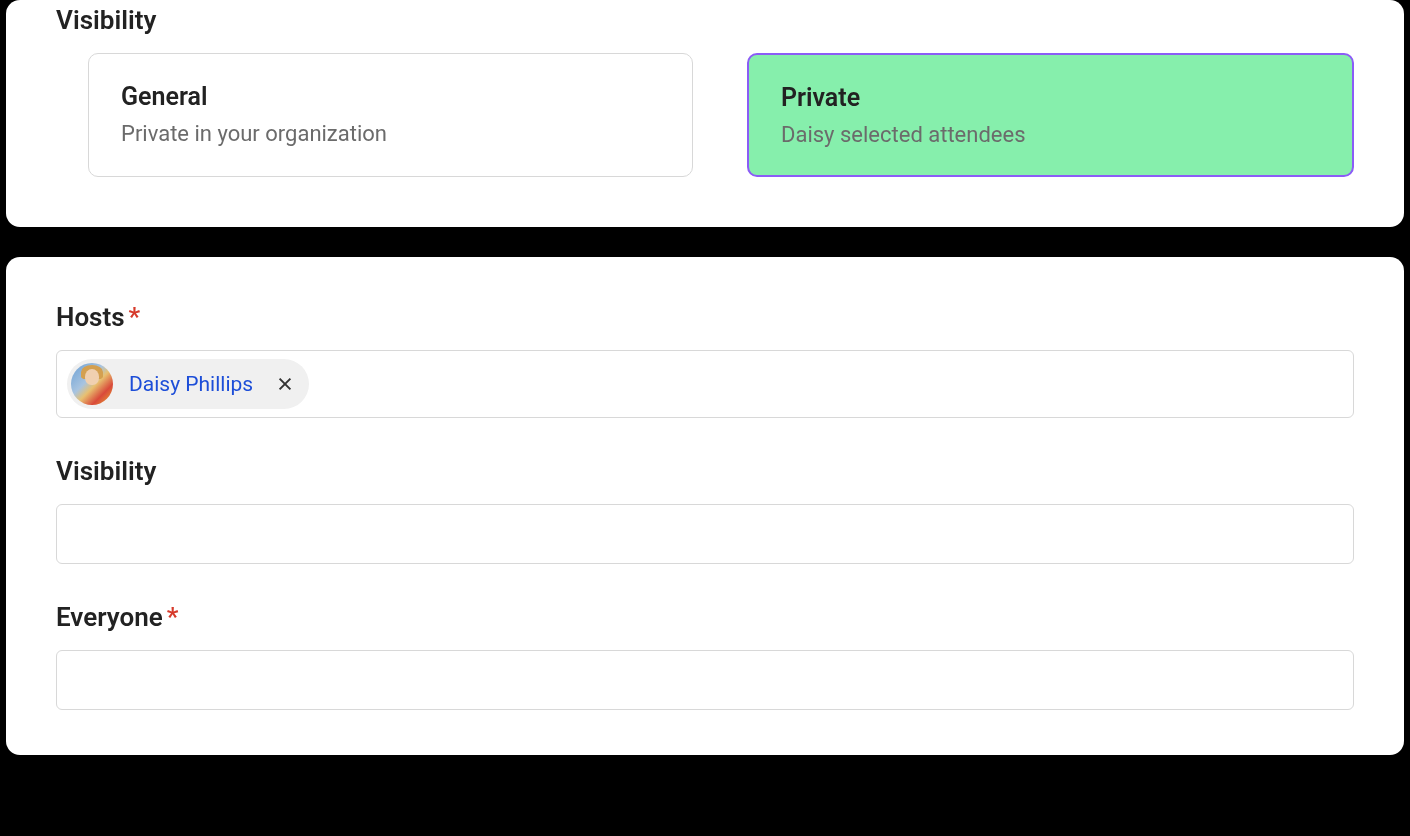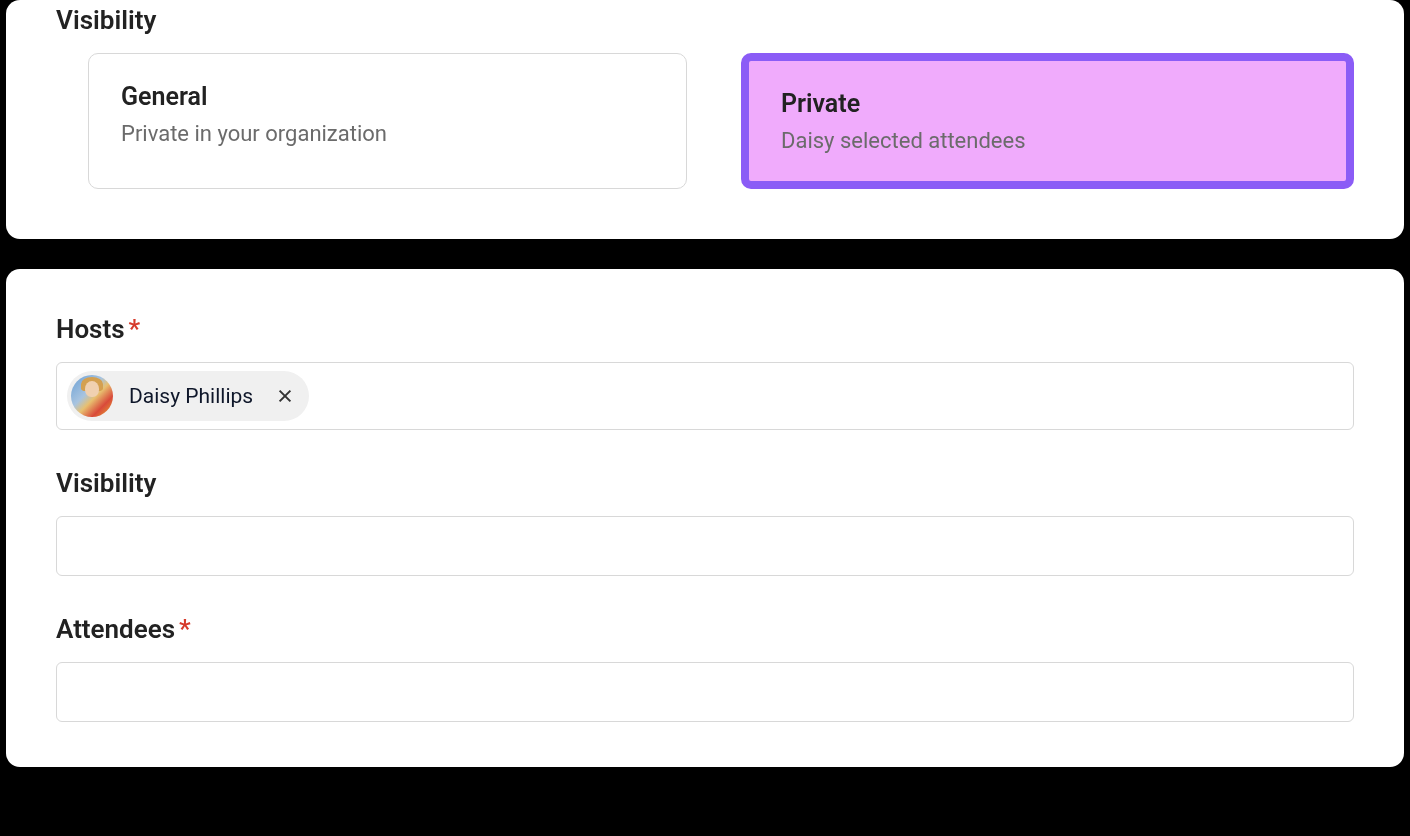--- a/index.html
+++ b/index.html
@@ -43,22 +43,22 @@
       padding-left: 32px;
     }
     .option-card {
       flex: 1;
       border: 1.5px solid #d8d8d8;
       border-radius: 10px;
       padding: 28px 32px;
       cursor: pointer;
     }
     .option-card.selected {
-      border: 8px solid #8b5cf6;
-      background: #f0abfc;
+      border: 2px solid #8b5cf6;
+      background: #86efac;
     }
     .option-title {
       font-size: 25px;
       font-weight: 600;
       color: #222;
       margin-bottom: 10px;
     }
     .option-desc {
       font-size: 22px;
       color: #6b6b6b;
@@ -111,21 +111,21 @@
       position: absolute;
       top: 2px;
       left: 10px;
       width: 22px;
       height: 14px;
       background: #d4a050;
       border-radius: 50% 50% 20% 20%;
     }
     .chip-name {
       font-size: 21px;
-      color: #0f172a;
+      color: #1d4ed8;
       padding: 0 6px;
       text-align: right;
     }
     .chip-close {
       width: 20px;
       height: 20px;
       cursor: pointer;
       display: flex;
       align-items: center;
       justify-content: center;
@@ -189,20 +189,20 @@
     <div class="section-title">
       <span>Visibility</span>
     </div>
     <div class="input-box">
       <input type="text" class="input-text" value="" style="">
     </div>
   </div>
 
   <div class="field-group">
     <div class="section-title">
-      <span>Attendees</span><span class="required">*</span>
+      <span>Everyone</span><span class="required">*</span>
     </div>
     <div class="input-box">
       <input type="text" class="input-text" value="" style="">
     </div>
   </div>
 
 </div>
 
 </body></html>

